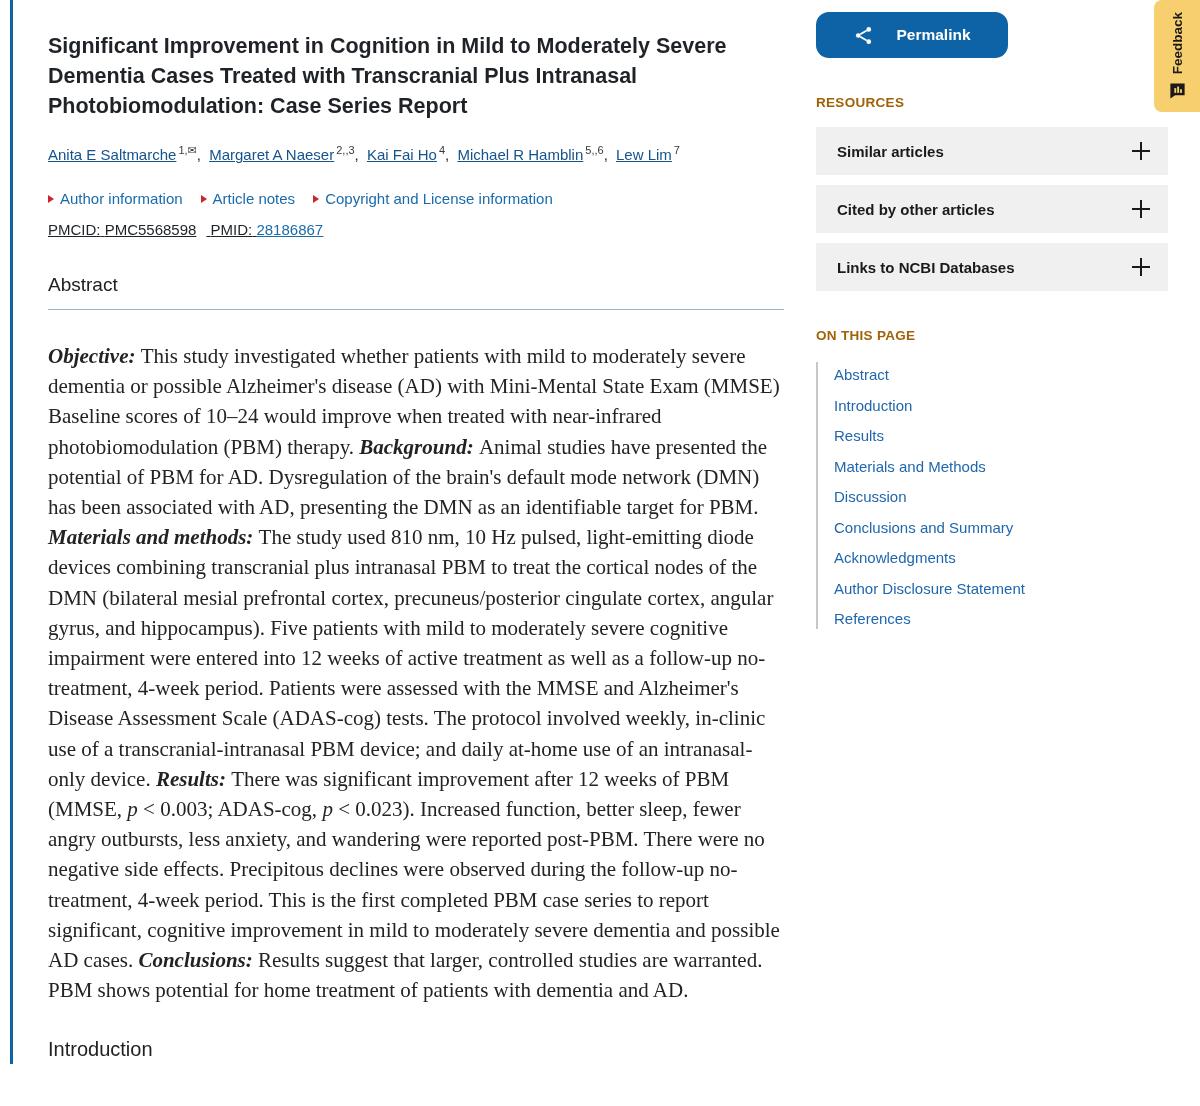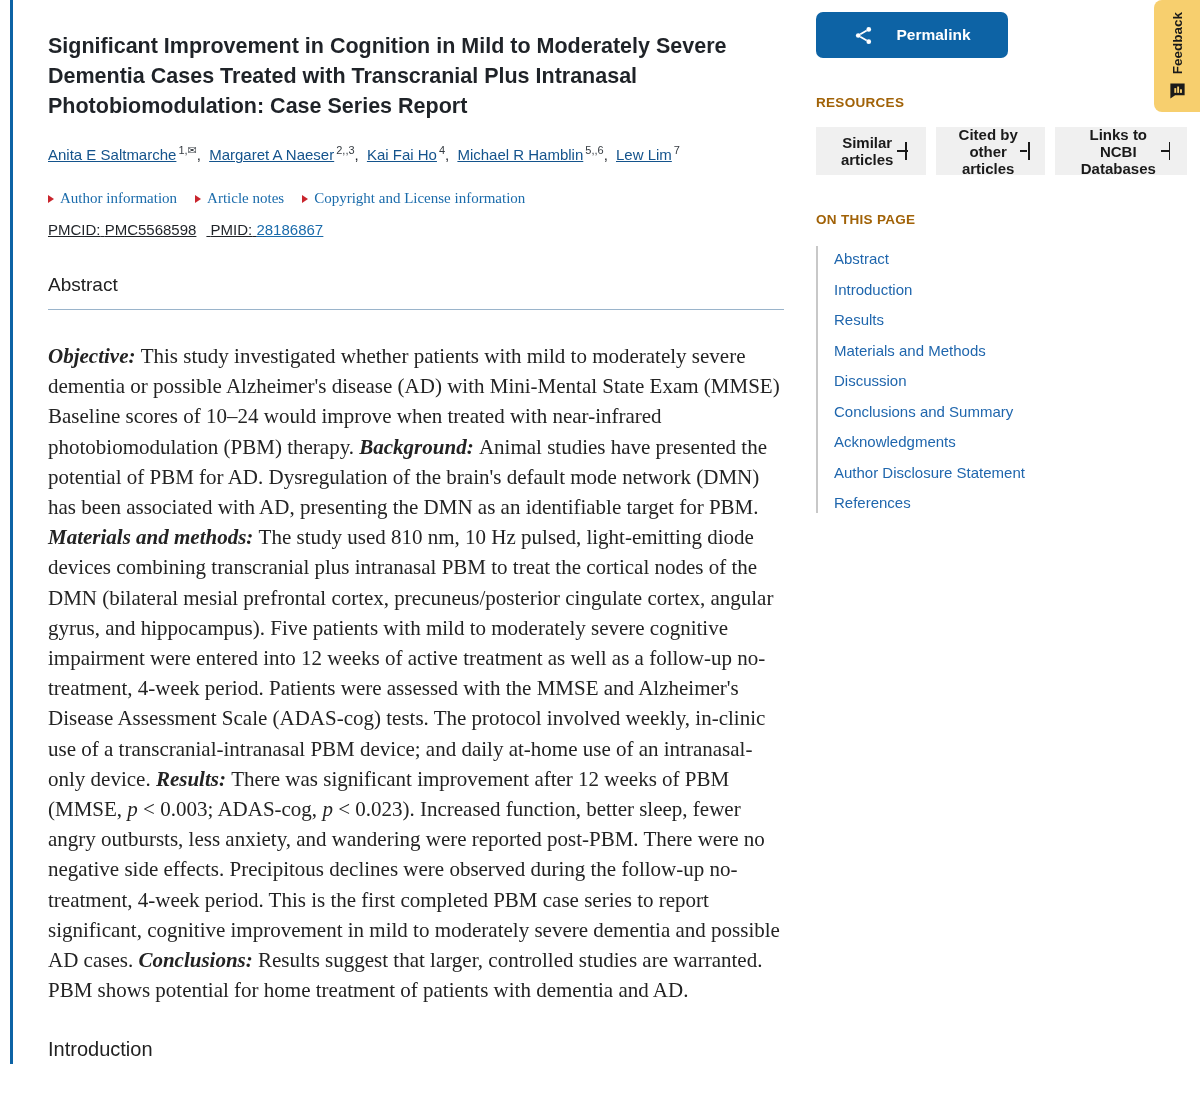--- a/index.html
+++ b/index.html
@@ -15,21 +15,21 @@
   .main-col { position:absolute; left:48px; top:0; width:736px; }
   .article-title {
     margin-top:31px; font-size:21.5px; line-height:30px; font-weight:700;
     color:#1f2328; max-width:710px;
   }
   .authors { margin-top:23px; font-size:15px; color:#1f2328; }
   .author-link { color:#14538c; text-decoration:underline; cursor:pointer; }
   .author-sup { font-size:11px; vertical-align:super; color:#343a40; margin-left:2px; }
   .author-sep { margin-right:4px; }
 
-  .info-links { margin-top:27px; display:flex; gap:18px; align-items:flex-start; font-size:15px;font-family:Liberation Serif, serif; }
+  .info-links { margin-top:27px; display:flex; gap:18px; align-items:flex-start; font-size:15px; }
   .info-link { display:flex; align-items:center; gap:6px; color:#1a6bab; cursor:pointer; }
   .tri-icon { width:0; height:0; border-left:6px solid #c9252d; border-top:4.5px solid transparent; border-bottom:4.5px solid transparent; display:inline-block; }
 
   .ids-row { margin-top:14px; font-size:15px; color:#1f2328;text-decoration:underline; }
   .ids-row .id-val { margin-right:10px; }
   .pmid-link { color:#1a6bab; text-decoration:underline; cursor:pointer; }
 
   .section-heading {
     margin-top:36px; font-size:19px; font-weight:400; color:#212121;
     padding-bottom:13px; border-bottom:1px solid #9ab4cb;
@@ -46,29 +46,29 @@
     line-height:30.2px; color:#232323;
   }
   .keywords .kw-label { font-weight:700; margin-right:6px; }
 
   .next-heading { margin-top:33px; font-size:20px; font-weight:400; color:#212121; }
 
   
   .sidebar { position:absolute; left:816px; top:0; width:352px; }
   .permalink-btn {
     margin-top:12px; width:192px; height:46px; background:#0d63a5; border:none;
-    border-radius:7px; display:flex; align-items:center; justify-content:center; gap:22px;
+    border-radius:13px; display:flex; align-items:center; justify-content:center; gap:22px;
     color:#ffffff; font-size:15.5px; font-weight:700; font-family:"Liberation Sans", sans-serif;
     cursor:pointer;
   }
   .permalink-btn svg { flex:0 0 auto; }
   .side-label {
     margin-top:37px; font-size:13.5px; font-weight:700; color:#a16207; letter-spacing:0.3px;
   }
-  .accordions { margin-top:17px; display:flex; flex-direction:row; gap:10px;text-align:center; }
+  .accordions { margin-top:17px; display:flex; flex-direction:column; gap:10px; }
   .accordion {
     height:48px; background:#f0f0f0; display:flex; align-items:center;
     justify-content:space-between; padding:0 18px 0 21px; cursor:pointer;
   }
   .accordion-label { font-size:15px; font-weight:700; color:#1a1a1a; }
   .plus-icon { position:relative; width:18px; height:18px; display:inline-block; }
   .plus-icon::before { content:""; position:absolute; left:0; right:0; top:8px; height:1.8px; background:#1a1a1a; }
   .plus-icon::after { content:""; position:absolute; top:0; bottom:0; left:8px; width:1.8px; background:#1a1a1a; }
 
   .otp-nav { margin-top:19px; border-left:2px solid #c8c8c8; padding:4px 0 2px 16px; }

